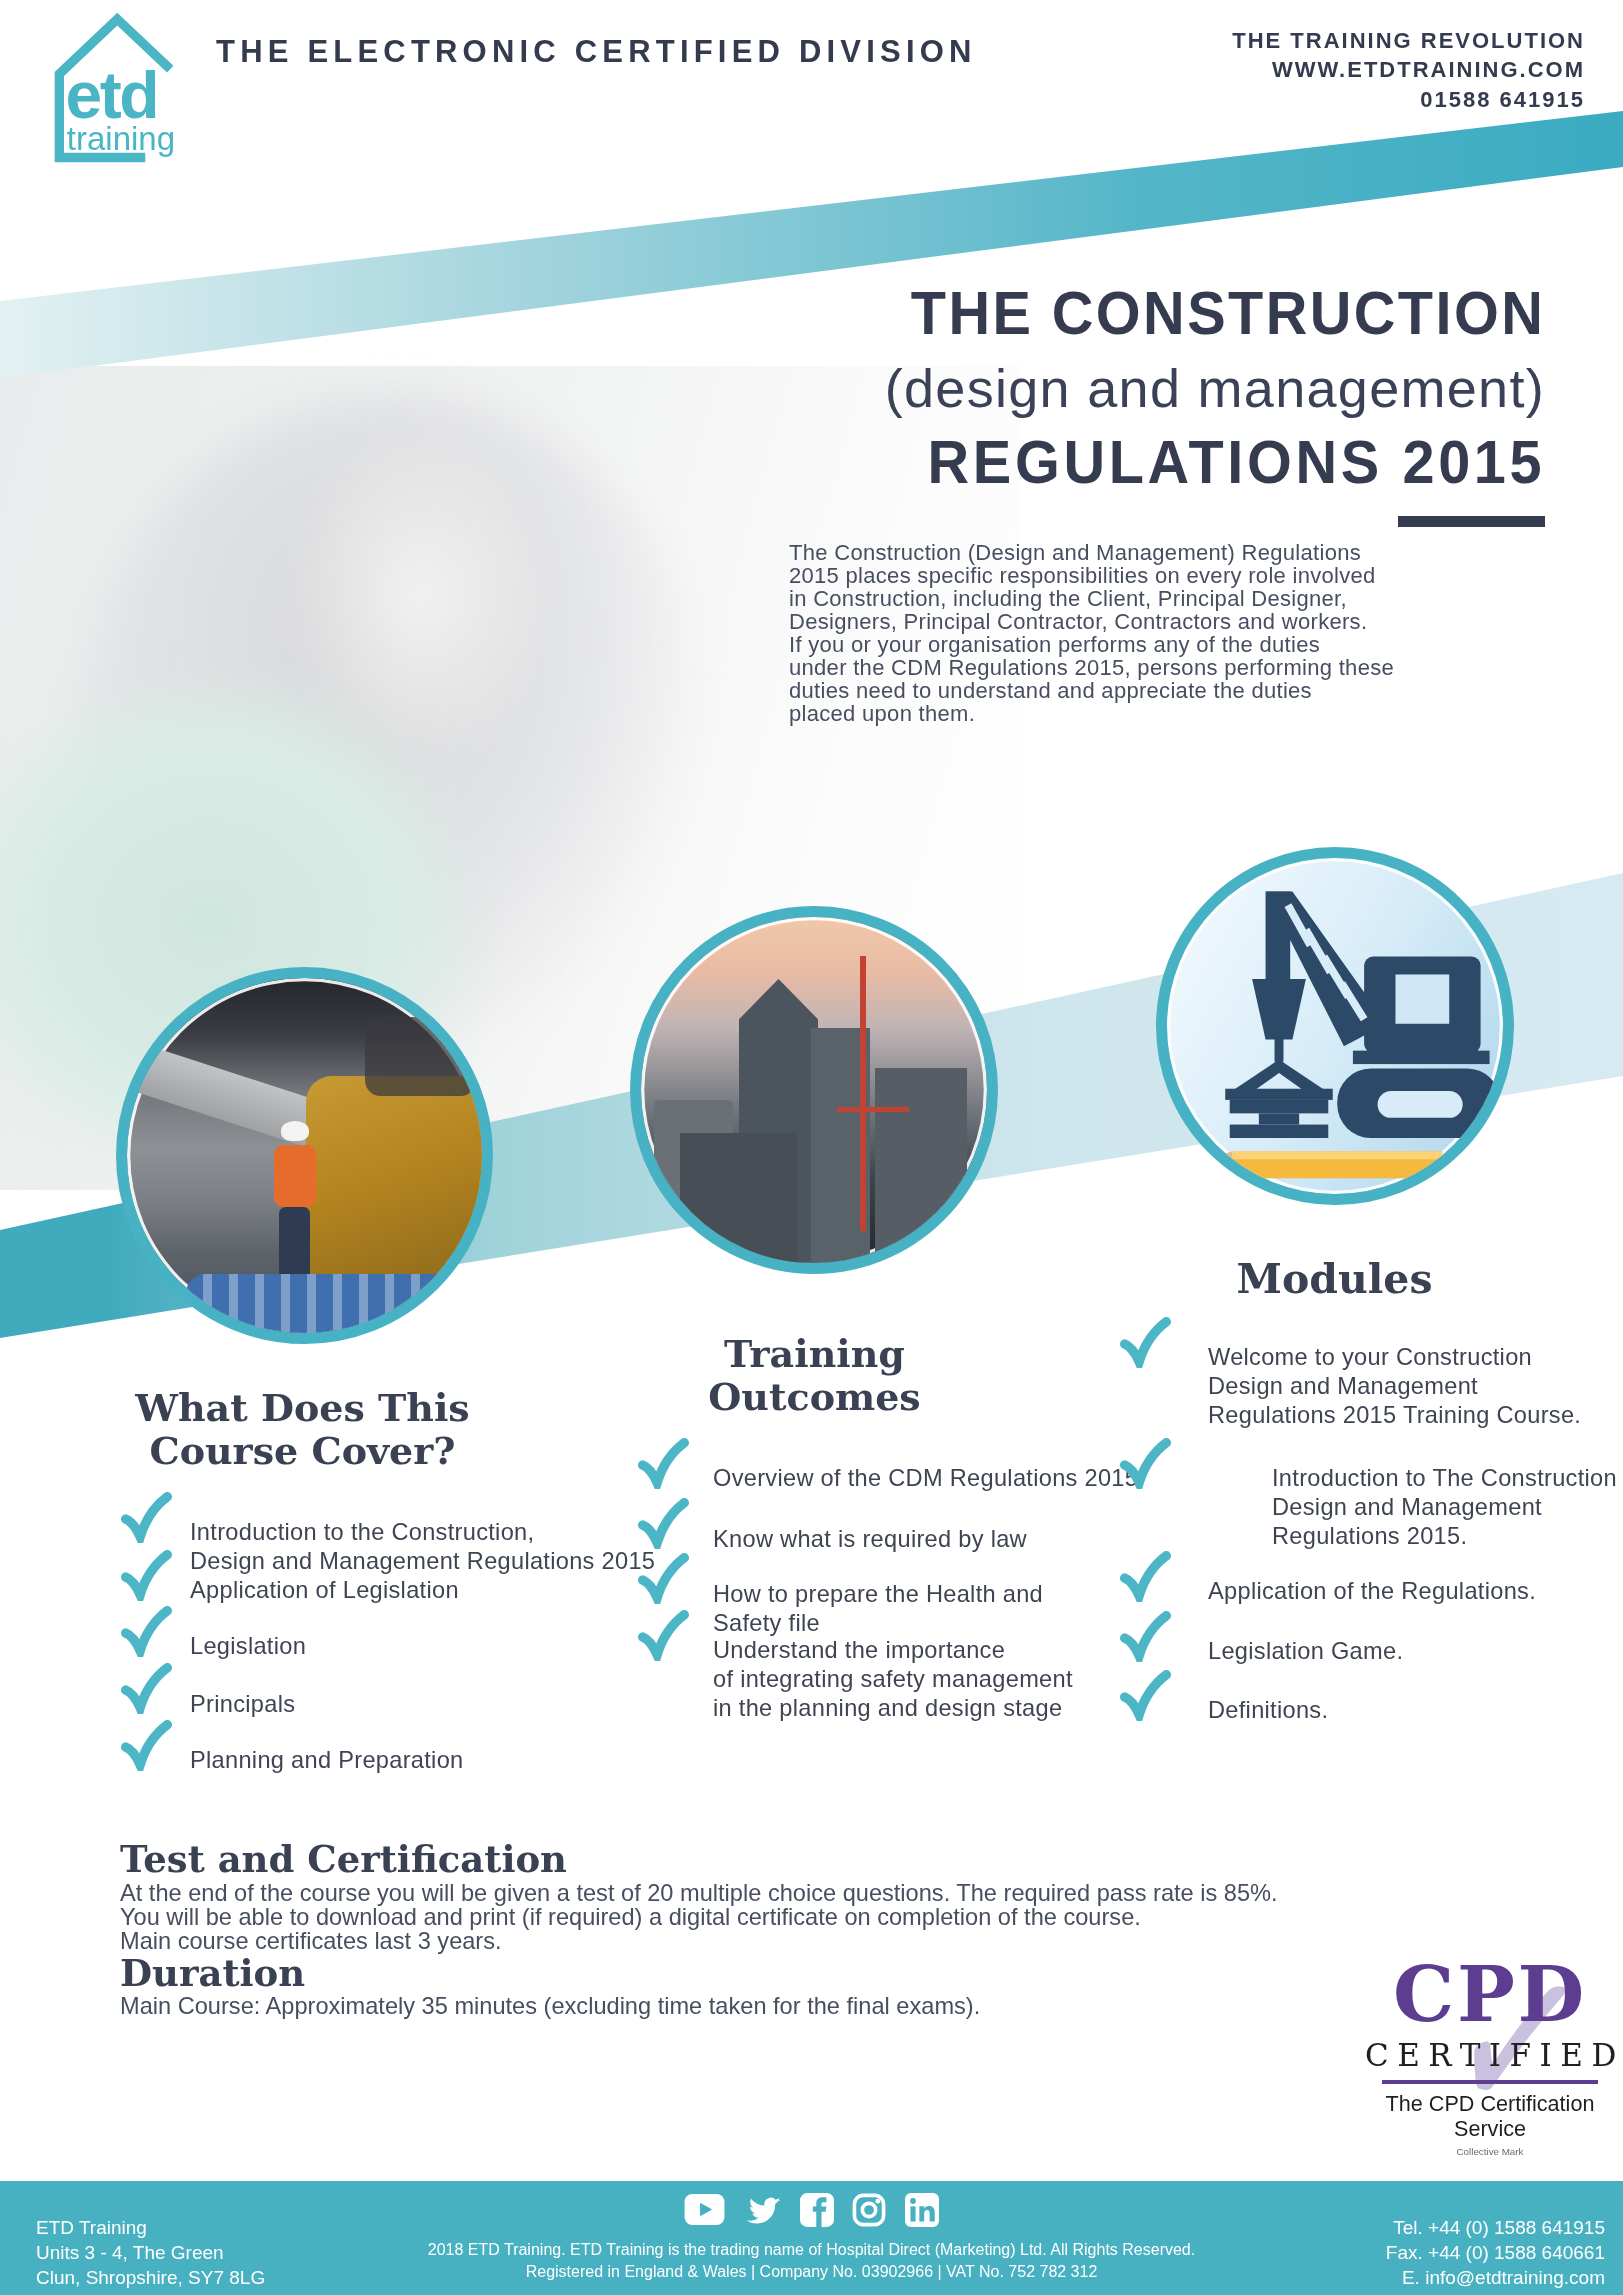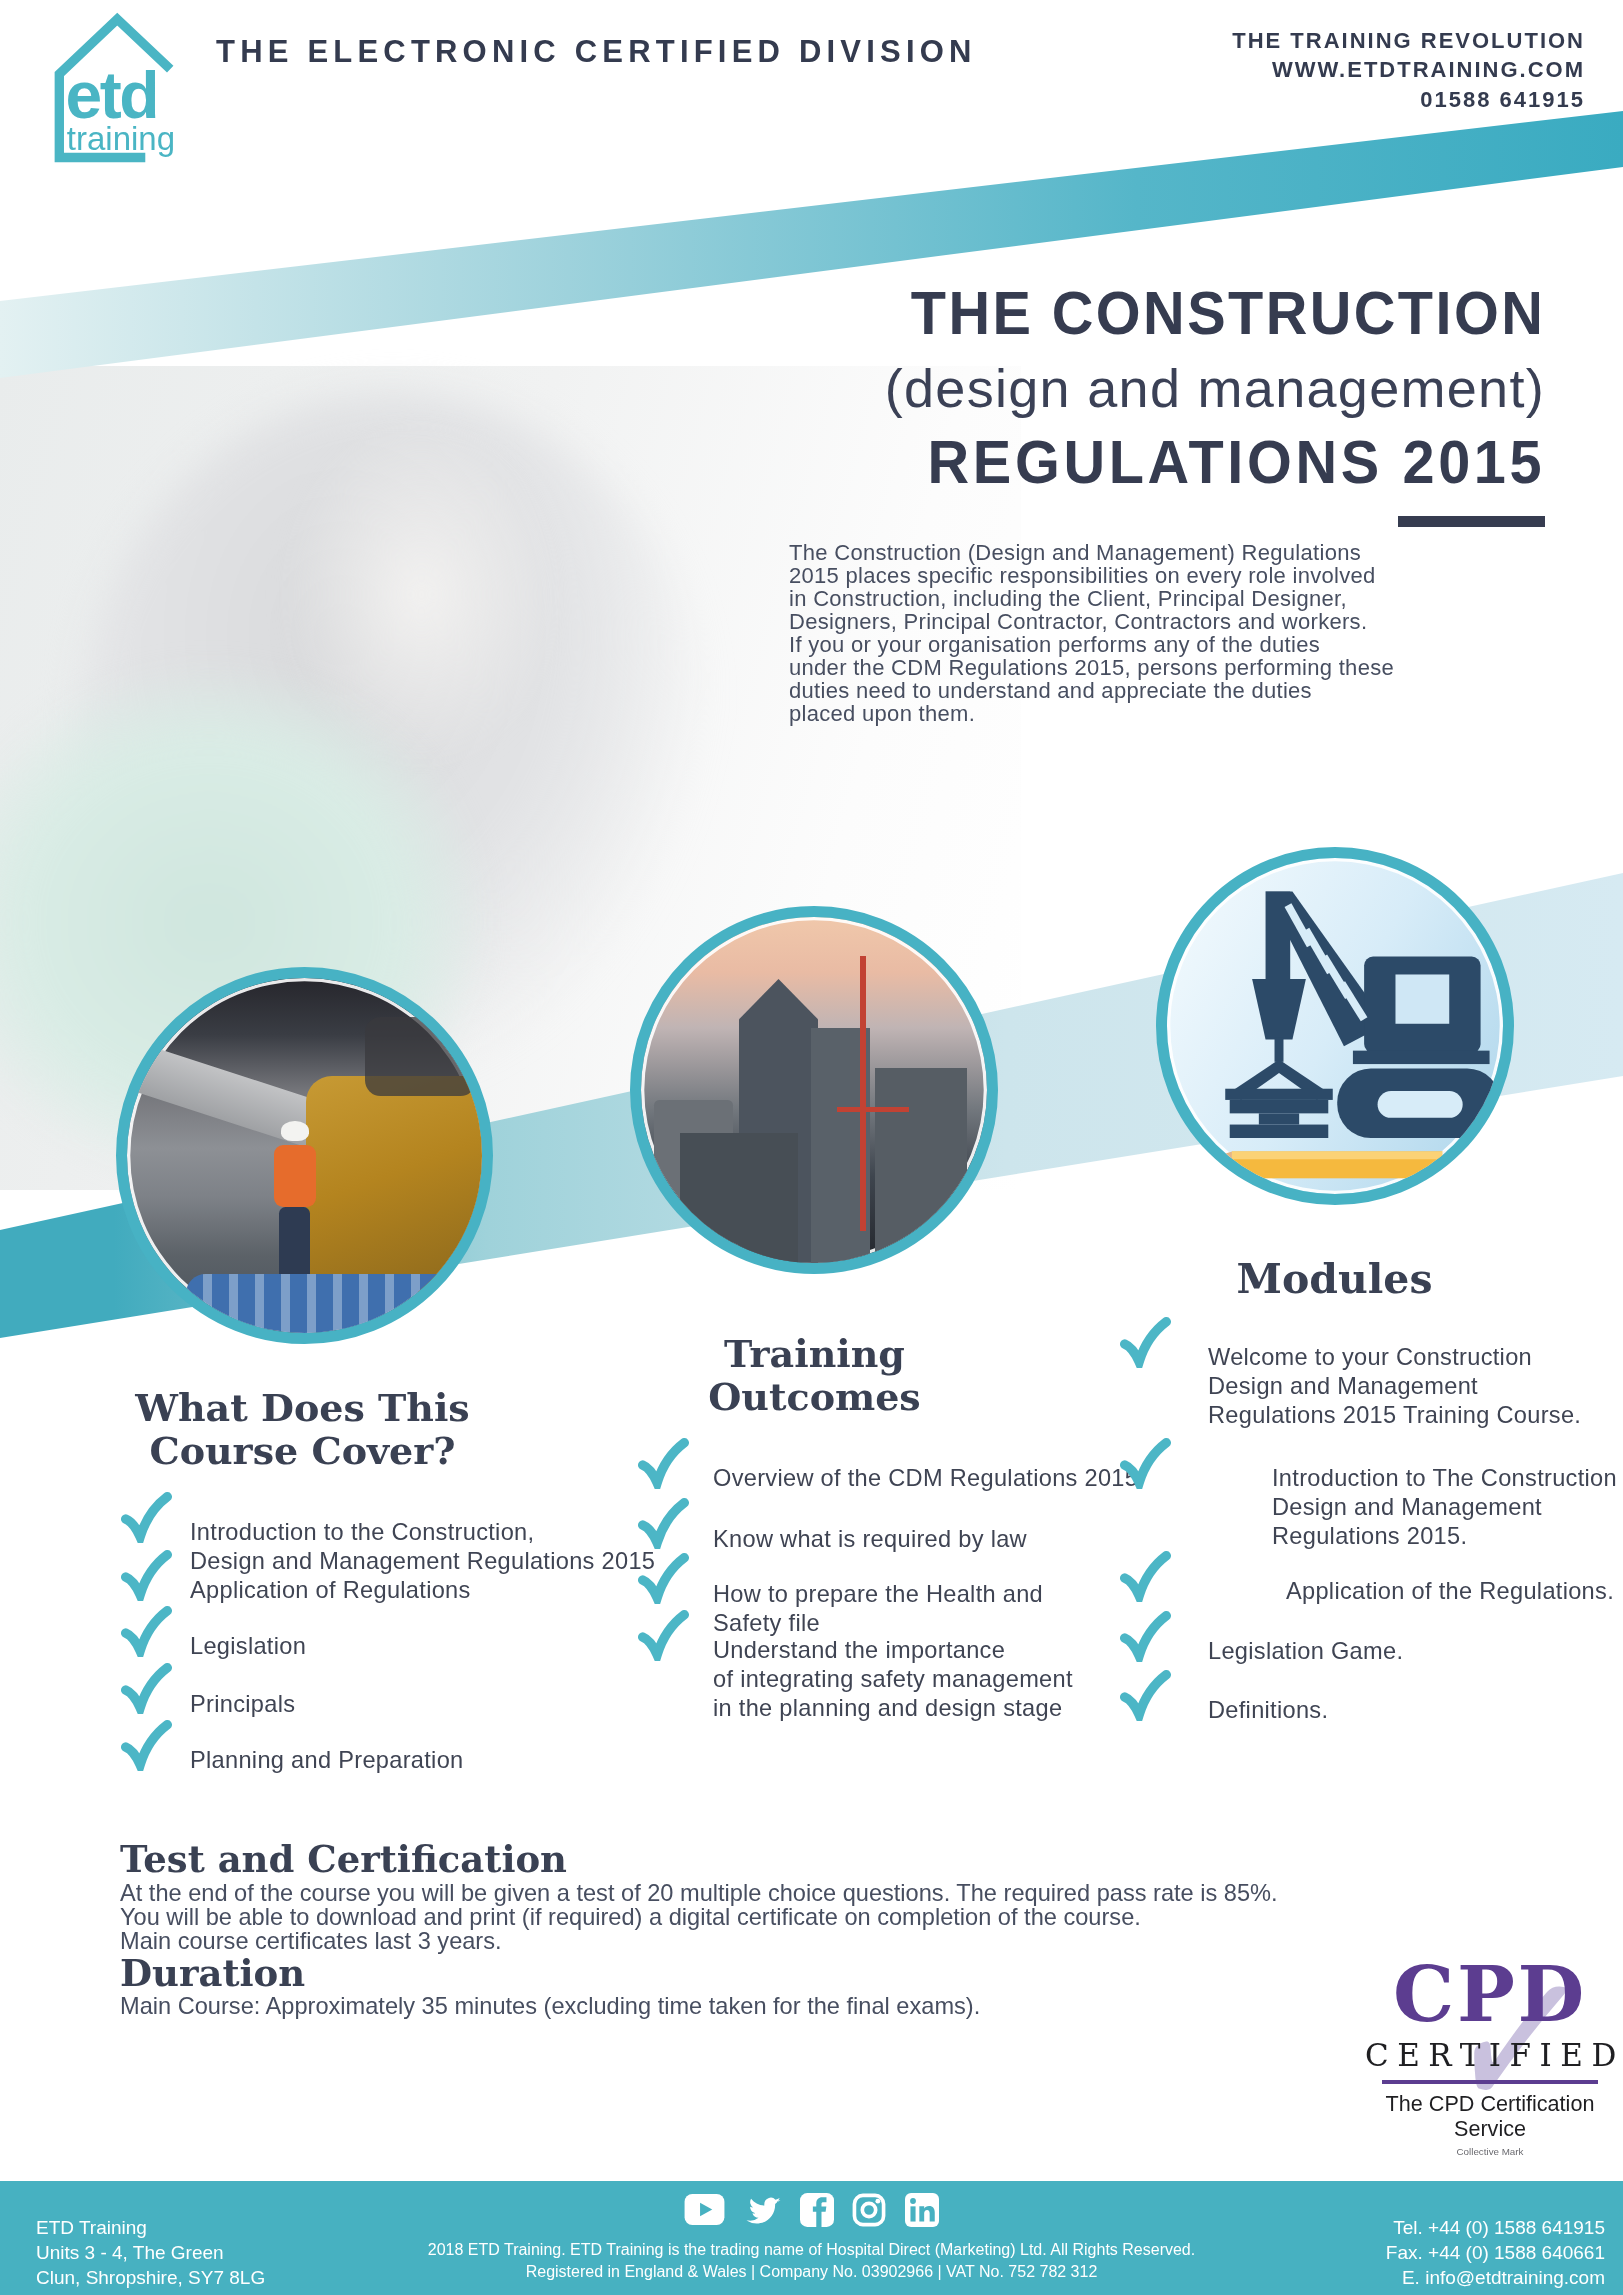--- a/index.html
+++ b/index.html
@@ -218,21 +218,21 @@
 Course Cover?</div>
 
   <div class="abs" style="left:121px;top:1492px;"><svg class="check" viewBox="0 0 64 64">
         <path d="M6 34 Q16 38 24 56 Q34 24 58 6" fill="none" stroke="#4cb6c6" stroke-width="12" stroke-linecap="round"></path>
       </svg></div>
   <div class="abs li-text prelines" style="left:190px;top:1518px;width:523px;">Introduction to the Construction,
 Design and Management Regulations 2015</div>
   <div class="abs" style="left:121px;top:1550px;"><svg class="check" viewBox="0 0 64 64">
         <path d="M6 34 Q16 38 24 56 Q34 24 58 6" fill="none" stroke="#4cb6c6" stroke-width="12" stroke-linecap="round"></path>
       </svg></div>
-  <div class="abs li-text prelines" style="left:190px;top:1576px;width:523px;">Application of Regulations</div>
+  <div class="abs li-text prelines" style="left:190px;top:1576px;width:523px;">Application of Legislation</div>
   <div class="abs" style="left:121px;top:1606px;"><svg class="check" viewBox="0 0 64 64">
         <path d="M6 34 Q16 38 24 56 Q34 24 58 6" fill="none" stroke="#4cb6c6" stroke-width="12" stroke-linecap="round"></path>
       </svg></div>
   <div class="abs li-text prelines" style="left:190px;top:1632px;width:523px;">Legislation</div>
   <div class="abs" style="left:121px;top:1663px;"><svg class="check" viewBox="0 0 64 64">
         <path d="M6 34 Q16 38 24 56 Q34 24 58 6" fill="none" stroke="#4cb6c6" stroke-width="12" stroke-linecap="round"></path>
       </svg></div>
   <div class="abs li-text prelines" style="left:190px;top:1690px;width:523px;">Principals</div>
   <div class="abs" style="left:121px;top:1720px;"><svg class="check" viewBox="0 0 64 64">
         <path d="M6 34 Q16 38 24 56 Q34 24 58 6" fill="none" stroke="#4cb6c6" stroke-width="12" stroke-linecap="round"></path>
@@ -267,21 +267,21 @@
 Regulations 2015 Training Course.</div>
   <div class="abs" style="left:1120px;top:1438px;"><svg class="check" viewBox="0 0 64 64">
         <path d="M6 34 Q16 38 24 56 Q34 24 58 6" fill="none" stroke="#4cb6c6" stroke-width="12" stroke-linecap="round"></path>
       </svg></div>
   <div class="abs li-text prelines" style="left:1272px;top:1464px;width:406px;">Introduction to The Construction
 Design and Management
 Regulations 2015.</div>
   <div class="abs" style="left:1120px;top:1551px;"><svg class="check" viewBox="0 0 64 64">
         <path d="M6 34 Q16 38 24 56 Q34 24 58 6" fill="none" stroke="#4cb6c6" stroke-width="12" stroke-linecap="round"></path>
       </svg></div>
-  <div class="abs li-text prelines" style="left:1208px;top:1577px;width:406px;text-align:right;">Application of the Regulations.</div>
+  <div class="abs li-text prelines" style="left:1208px;top:1577px;width:406px;">Application of the Regulations.</div>
   <div class="abs" style="left:1120px;top:1611px;"><svg class="check" viewBox="0 0 64 64">
         <path d="M6 34 Q16 38 24 56 Q34 24 58 6" fill="none" stroke="#4cb6c6" stroke-width="12" stroke-linecap="round"></path>
       </svg></div>
   <div class="abs li-text prelines" style="left:1208px;top:1637px;width:406px;">Legislation Game.</div>
   <div class="abs" style="left:1120px;top:1670px;"><svg class="check" viewBox="0 0 64 64">
         <path d="M6 34 Q16 38 24 56 Q34 24 58 6" fill="none" stroke="#4cb6c6" stroke-width="12" stroke-linecap="round"></path>
       </svg></div>
   <div class="abs li-text prelines" style="left:1208px;top:1696px;width:406px;">Definitions.</div>
 
   <div class="abs slab h-test">Test and Certification</div>

